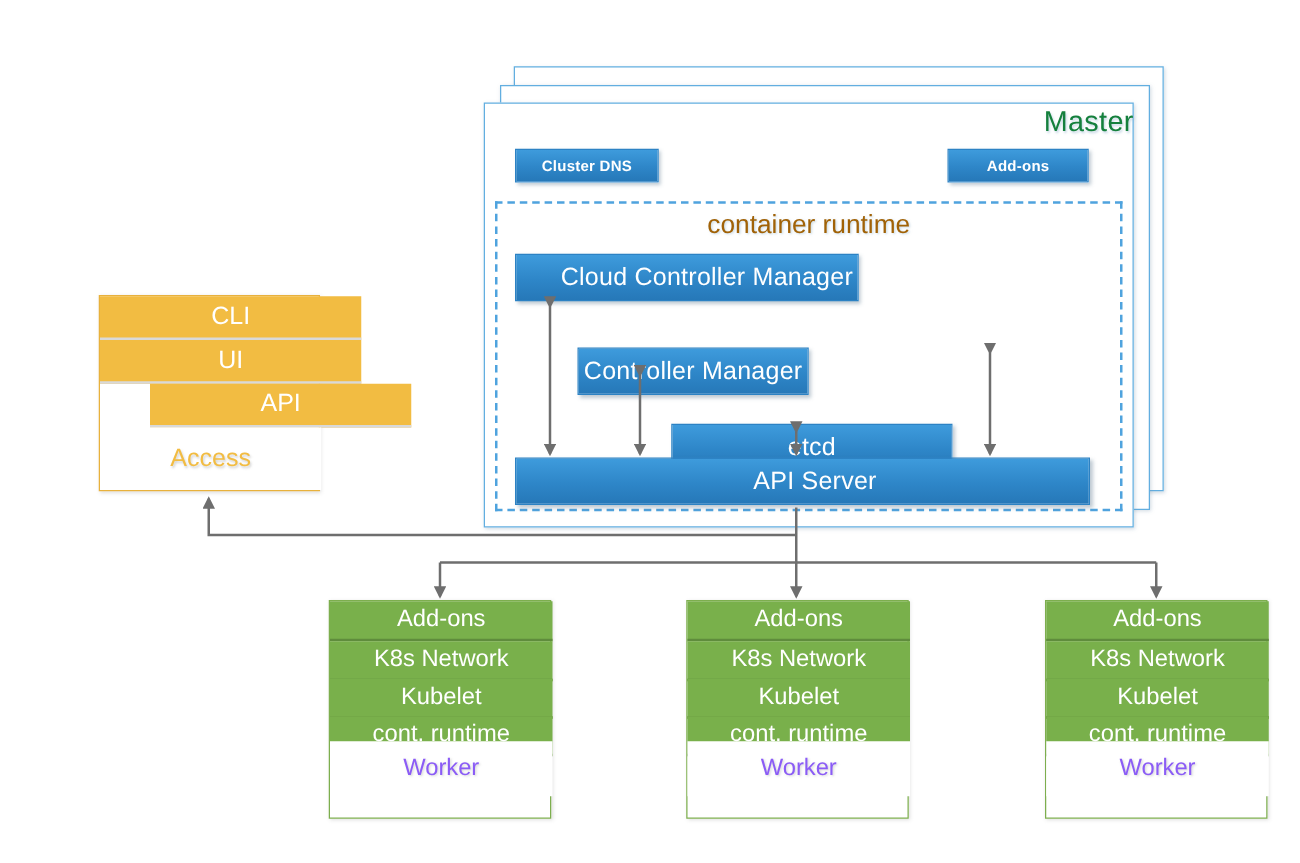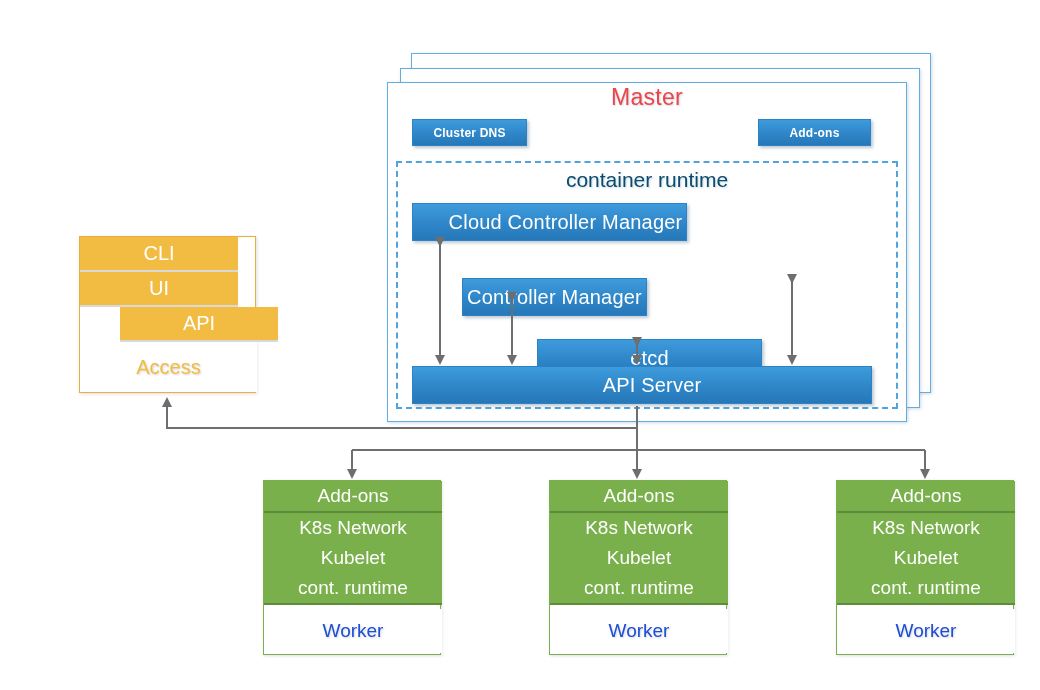--- a/index.html
+++ b/index.html
@@ -29,41 +29,41 @@
     box-shadow: 1px 1px 3px rgba(120,150,175,0.35);
   }
   .master-panel.back   { left: 411px; top: 53px;  width: 520px; height: 340px; }
   .master-panel.middle { left: 400px; top: 68px;  width: 520px; height: 340px; }
   .master-panel.front  { left: 387px; top: 82px;  width: 520px; height: 340px; }
 
   .master-title {
     position: absolute;
     left: 387px; top: 84px;
     width: 520px;
-    text-align: center;
+    text-align: right;
     font-size: 23px;
-    color: #ef4444;
+    color: #15803d;
     letter-spacing: .3px;
     text-shadow: 1px 1px 2px rgba(150,180,205,0.55);
   }
 
   
   .runtime-box {
     left: 396px; top: 161px;
     width: 502px; height: 248px;
     border: 2px dashed #4FA3DE;
     background: transparent;
   }
   .runtime-title {
     position: absolute;
     left: 396px; top: 168px;
     width: 502px;
     text-align: center;
     font-size: 21px;
-    color: #0c4a6e;
+    color: #a16207;
     text-shadow: 1px 1px 2px rgba(160,190,210,0.6);
   }
 
   
   .blue-box {
     background: linear-gradient(to bottom, #3E9BDC 0%, #2E86C8 55%, #2678B8 100%);
     border: 1px solid #2C82C4;
     color: #ffffff;
     display: flex;
     align-items: center;
@@ -78,21 +78,21 @@
   
   .access-frame {
     left: 79px; top: 236px;
     width: 177px; height: 157px;
     border: 1px solid #E8B13C;
     background: #ffffff;
     box-shadow: 1px 1px 3px rgba(150,150,150,0.3);
   }
   .orange-bar {
     position: absolute;
-    left: 0; width: 158px; height: 33px;
+    left: 0; width: 209px; height: 33px;
     background: #F2BC42;
     color: #ffffff;
     display: flex; align-items: center; justify-content: center;
     font-size: 20px;
     border-bottom: 2px solid #D9D9D9;
   }
   .access-label {
     position: absolute;
     left: 0; top: 105px;
     width: 177px; height: 50px;
@@ -116,25 +116,25 @@
     position: absolute;
     left: 0; width: 178px; height: 30px;
     background: #79B04B;
     color: #ffffff;
     display: flex; align-items: center; justify-content: center;
     font-size: 19px;
     border-bottom: 2px solid #5F8C3C;
   }
   .worker-label {
     position: absolute;
-    left: 0; top: 128px;
+    left: 0; top: 112px;
     width: 178px; height: 44px;
     display: flex; align-items: center; justify-content: center;
     font-size: 19px;
-    color: #1d4ed8;
+    color: #8b5cf6;
     background: #ffffff;
     text-shadow: 1px 1px 2px rgba(195,195,195,0.7);
   }
 
   
   #wires { position: absolute; left: 0; top: 0; width: 1040px; height: 690px; pointer-events: none; }
 </style>
 </head>
 <body>
 

